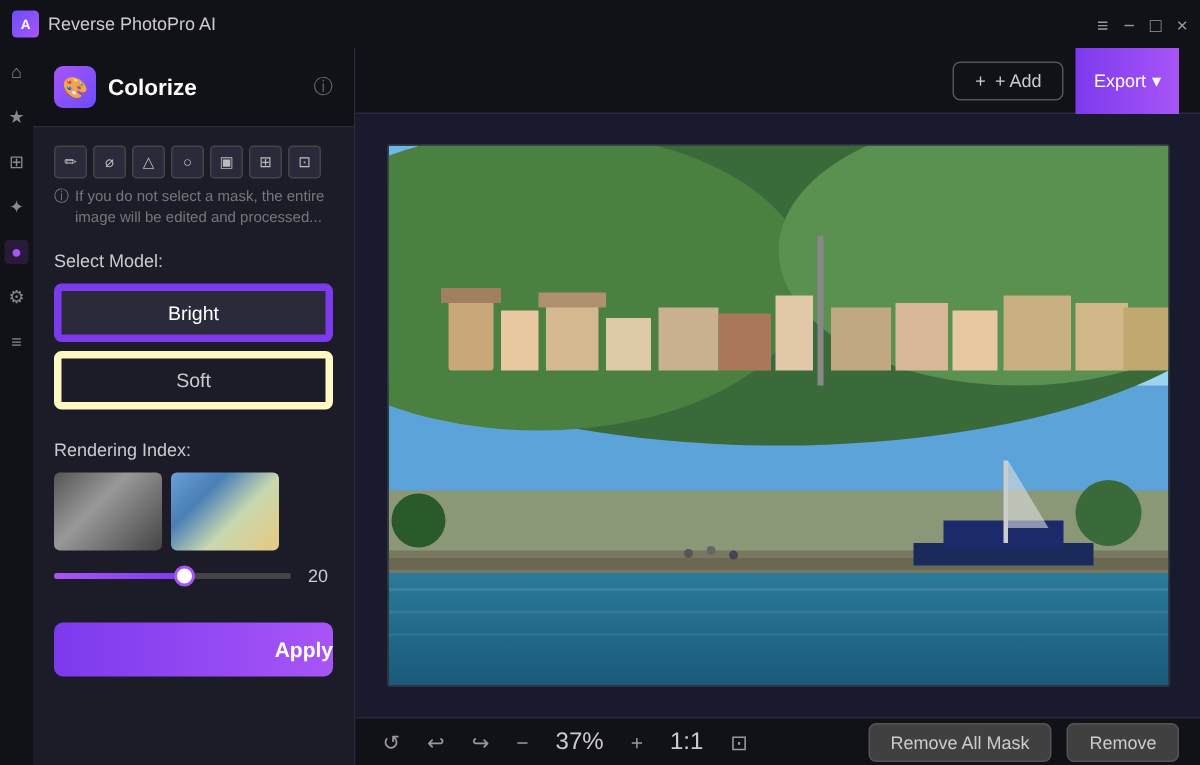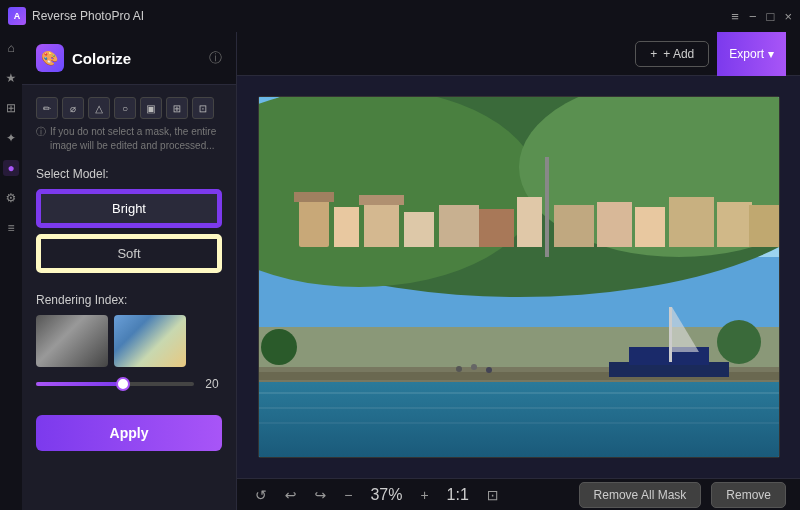--- a/index.html
+++ b/index.html
@@ -255,20 +255,21 @@
       width: 100%;
       padding: 10px 0;
       background: linear-gradient(to right, #7c3aed, #a855f7);
       border: none;
       border-radius: 6px;
       color: #fff;
       font-size: 14px;
       font-weight: 600;
       cursor: pointer;
       margin-top: 8px;
+      text-align: right;
     }
 
     
     .content-area {
       flex: 1;
       background: #1a1a2e;
       display: flex;
       flex-direction: column;
     }
 

